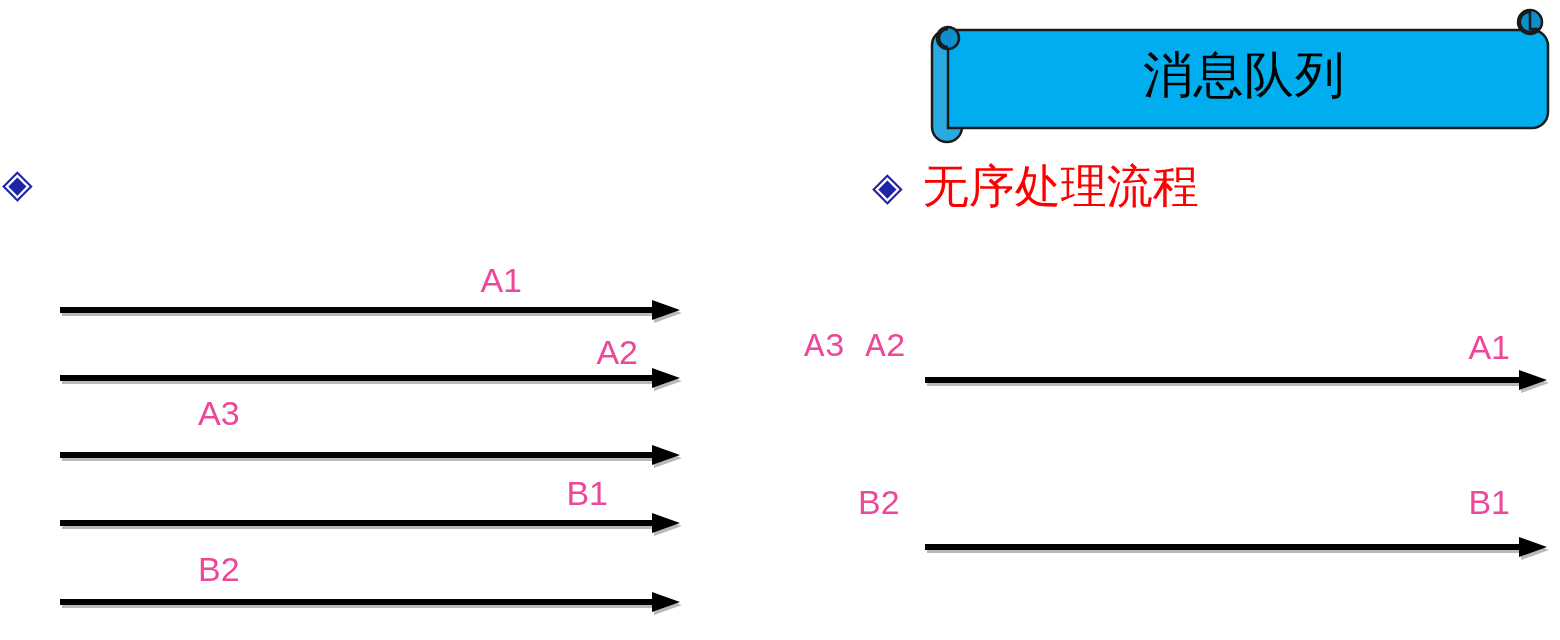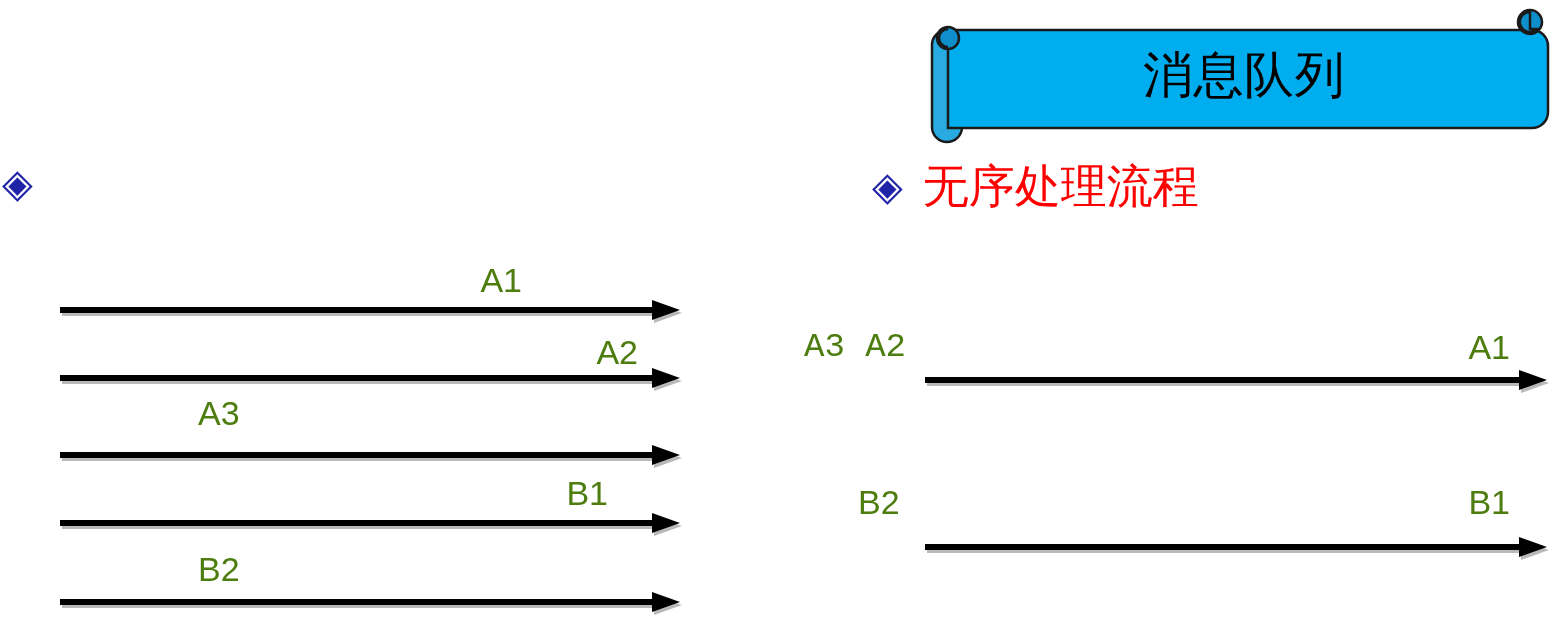--- a/index.html
+++ b/index.html
@@ -69,21 +69,21 @@
     height: 24px;
   }
   .arrow svg {
     display: block;
     overflow: visible;
   }
 
   
   .arrow-label {
     position: absolute;
-    color: #4d7c0f;
+    color: #ec4899;
     font-size: 34px;
     line-height: 1;
     font-family: "Liberation Sans", sans-serif;
     font-weight: 400;
     white-space: nowrap;
   }
   .arrow-label.align-right { text-align: right; }
   .arrow-label.align-left  { text-align: left; }
 </style>
 </head>

